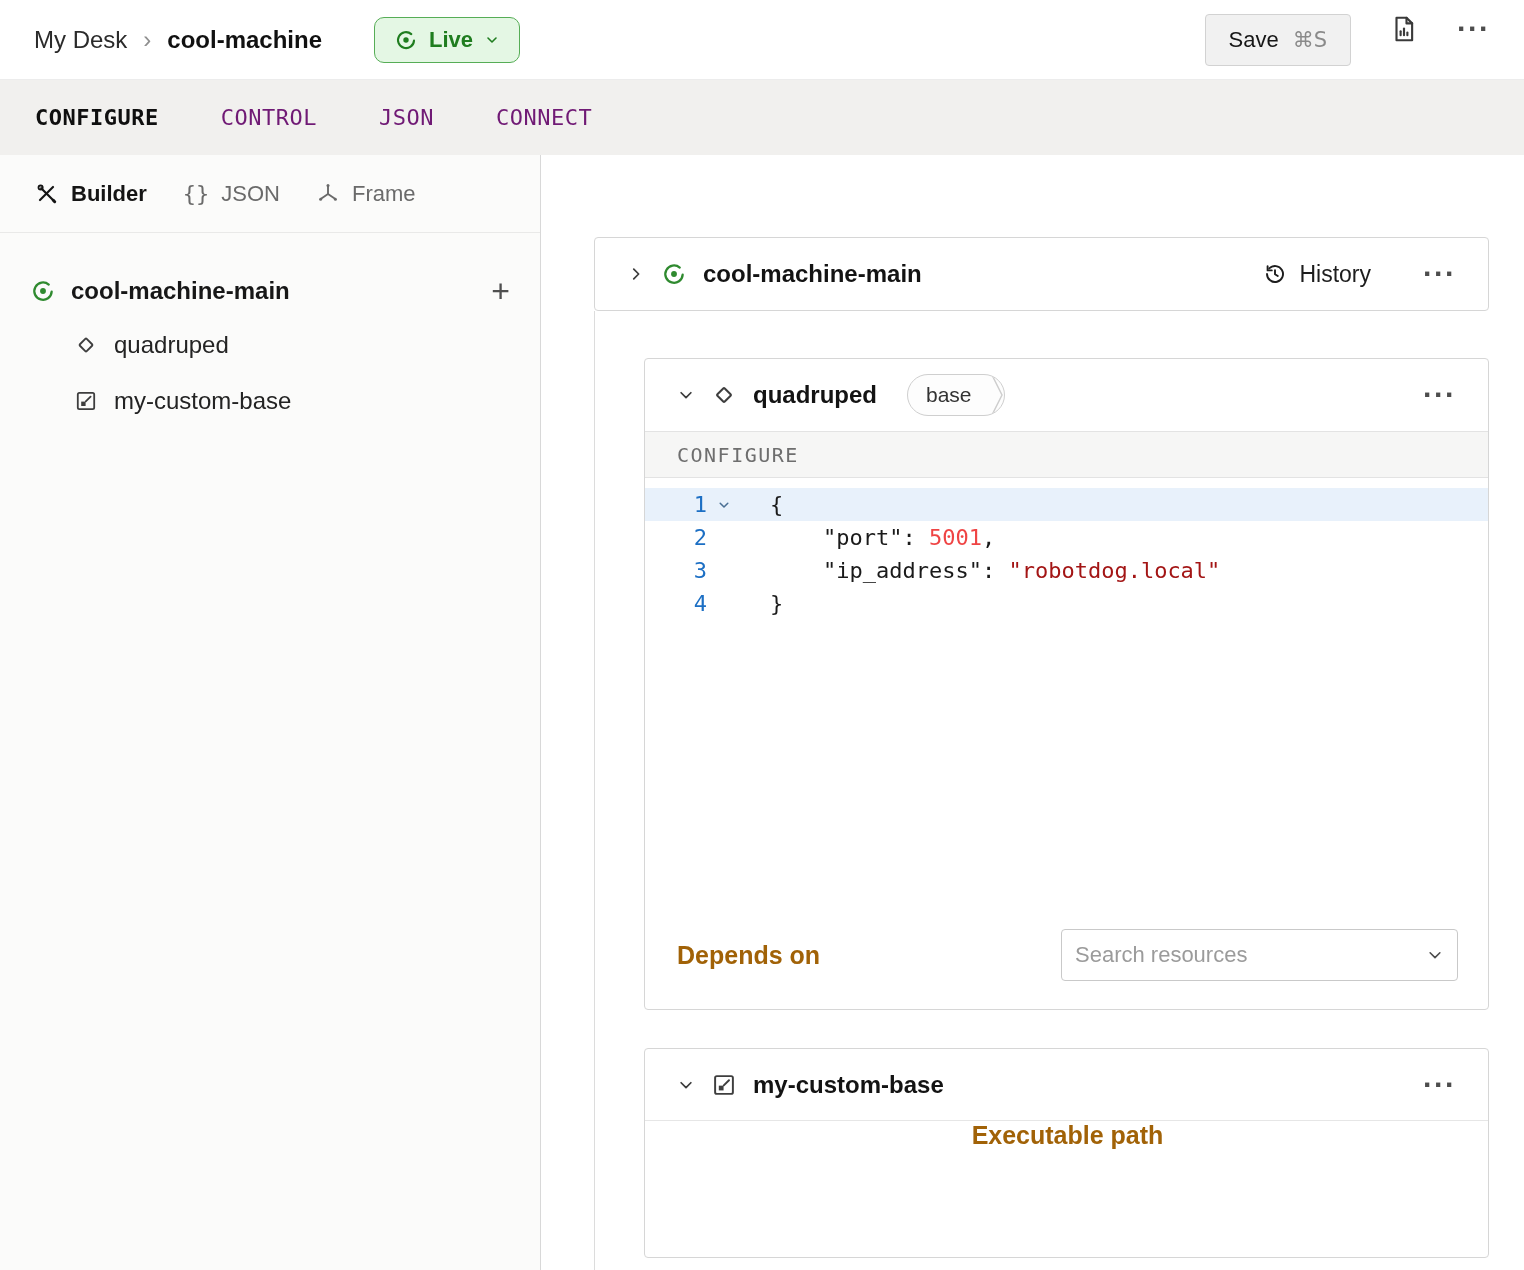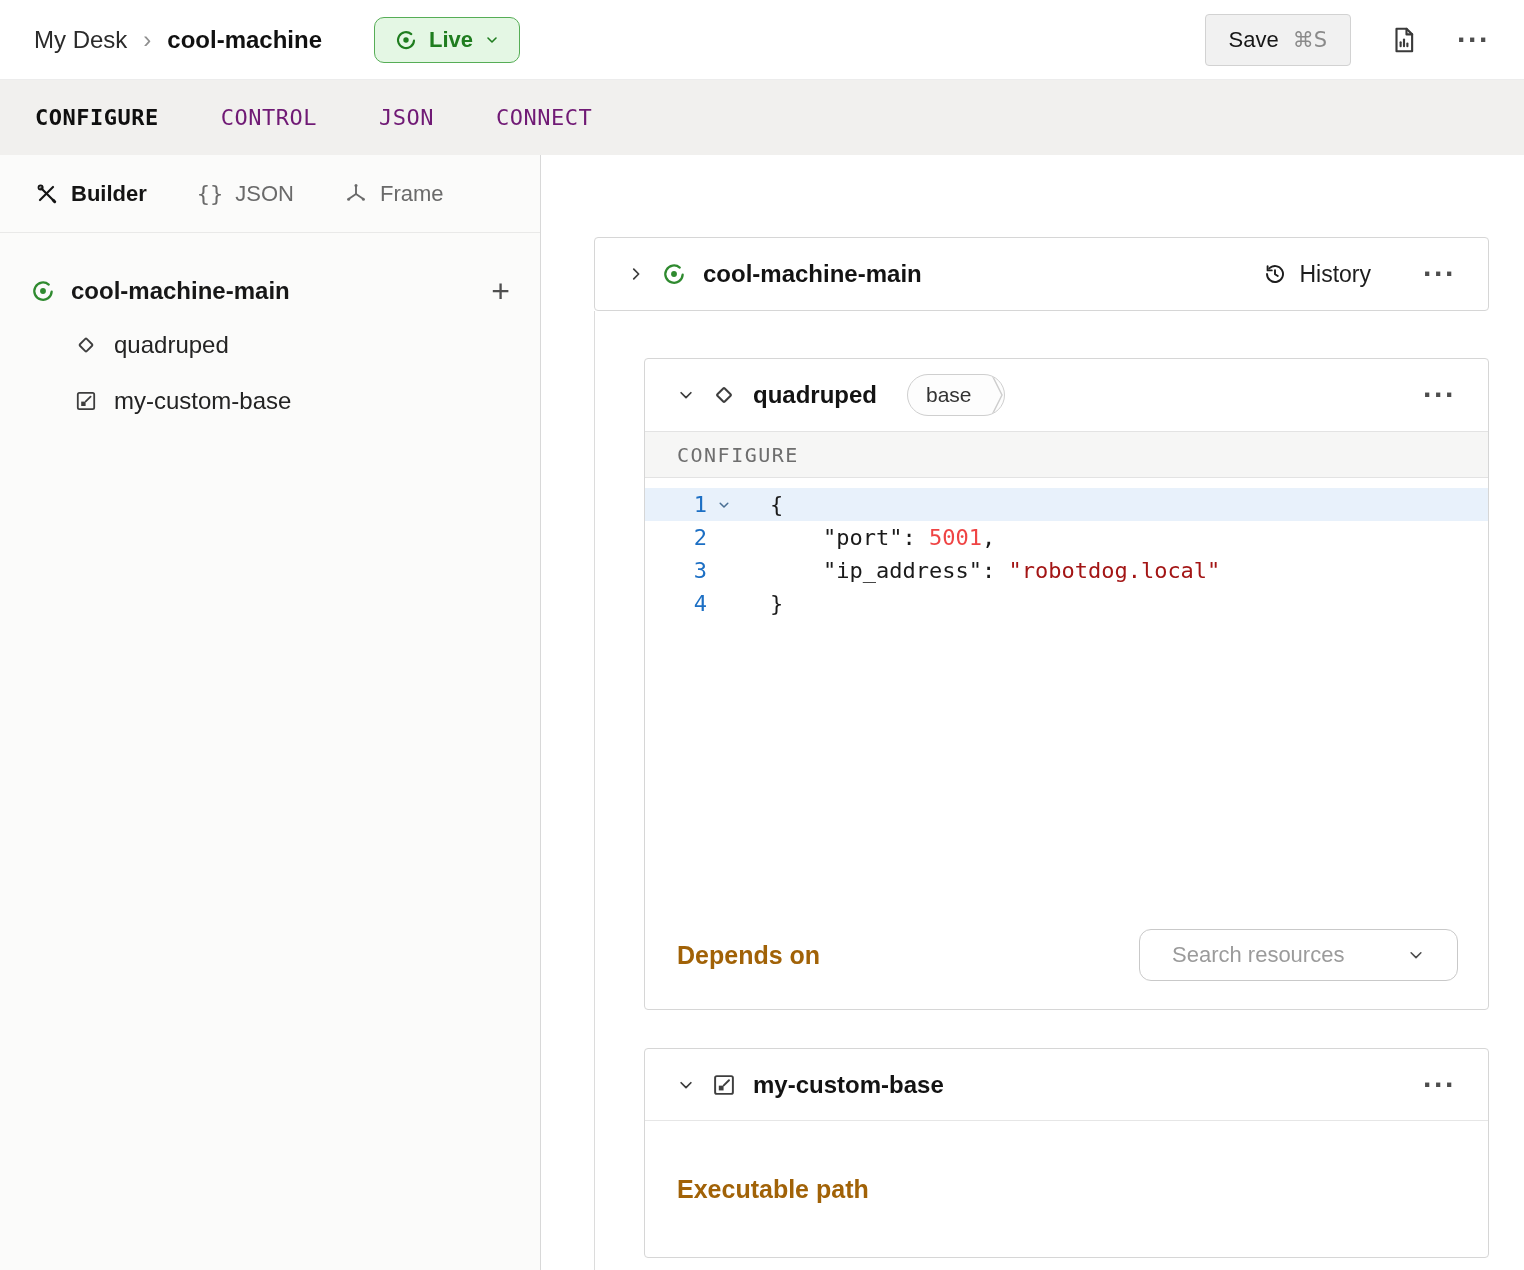--- a/index.html
+++ b/index.html
@@ -18,21 +18,21 @@
   .breadcrumb { display:flex; align-items:center; font-size:24px; }
   .crumb-parent { color:#2b2b2b; }
   .crumb-sep { color:#8f8f8f; margin:0 16px; font-size:24px; }
   .crumb-current { font-weight:700; color:#111; }
   .live-badge {
     margin-left:52px; display:inline-flex; align-items:center; gap:11px;
     padding:9px 19px; border-radius:10px; background:#e4f7e4;
     border:1.5px solid #56ad56; color:#1f7d1f; font-size:22px; font-weight:600;
     cursor:pointer;
   }
-  .header-right { margin-left:auto; display:flex; align-items:center; gap:38px; }
+  .header-right { margin-left:auto; display:flex; align-items:flex-start; gap:38px; }
   .save-btn {
     display:flex; align-items:center; gap:14px; padding:12px 23px;
     background:#f1f1f1; border:1px solid #d2d2d2; border-radius:4px;
     font-size:22px; cursor:pointer;
   }
   .save-label { color:#161616; font-weight:500; }
   .save-shortcut { color:#8a8a8a; font-size:21px; font-family:"DejaVu Sans", sans-serif; }
   .icon-btn { color:#3a3a3a; cursor:pointer; }
   .more-dots { font-size:30px; font-weight:700; color:#4d4d4d; letter-spacing:1px; line-height:1; cursor:pointer; }
 
@@ -44,21 +44,21 @@
   }
   .nav-tab { color:#701a75; cursor:pointer; }
   .nav-tab.active { color:#0f0f0f; font-weight:700; }
 
   
   .content { display:flex; height:1115px; }
   .sidebar {
     width:541px; flex-shrink:0; background:#fbfbfa; border-right:1px solid #d8d8d8;
   }
   .sidebar-modes {
-    height:78px; display:flex; align-items:center; padding:0 35px; gap:50px;
+    height:78px; display:flex; align-items:center; padding:0 35px; gap:36px;
     border-bottom:1px solid #e9e9e8;
   }
   .mode { display:flex; align-items:center; gap:12px; font-size:22px; color:#6a6a6a; cursor:pointer; }
   .mode.active { color:#141414; font-weight:700; }
   .braces-glyph { font-family:"DejaVu Sans Mono", monospace; font-size:22px; }
 
   .tree { padding:32px 30px 0 30px; }
   .tree-root { display:flex; align-items:center; gap:15px; height:52px; }
   .tree-root-label { font-size:24px; font-weight:600; color:#171717; }
   .add-btn { margin-left:auto; font-size:32px; font-weight:300; color:#4f4f4f; cursor:pointer; line-height:1; }
@@ -111,32 +111,32 @@
   .tk-k { color:#1a1a1a; }
   .tk-n { color:#ef4444; }
   .tk-s { color:#a31515; }
 
   .depends-row {
     flex-shrink:0; display:flex; align-items:center; justify-content:space-between;
     padding:0 30px 28px 32px;
   }
   .row-label { font-size:25px; font-weight:700; color:#a16207; }
   .field {
-    width:319px; height:52px; border:1px solid #c9c9c9; border-radius:12px;
-    display:flex; align-items:center; padding:0 32px; background:#fff;
+    width:397px; height:52px; border:1px solid #c9c9c9; border-radius:4px;
+    display:flex; align-items:center; padding:0 13px; background:#fff;
   }
   .field input {
     flex:1; border:none; outline:none; font-size:22px; color:#1e1e1e; background:transparent;
     font-family:"Liberation Sans", sans-serif; min-width:0;
   }
   .field input::placeholder { color:#9b9b9b; }
   .field .chev { margin-left:8px; color:#4c4c4c; }
 
   .module-header { height:72px; border-bottom:1px solid #e6e6e6; }
-  .module-body { height:137px; display:flex; align-items:center; justify-content:space-between; padding:0 30px 0 32px; }
+  .module-body { height:137px; display:flex; align-items:center; justify-content:space-between; padding:0 30px 0 32px;flex-direction:column; }
 </style>
 </head>
 <body>
 
 <div class="header">
   <div class="breadcrumb">
     <span class="crumb-parent">My Desk</span>
     <span class="crumb-sep">›</span>
     <span class="crumb-current">cool-machine</span>
   </div>

